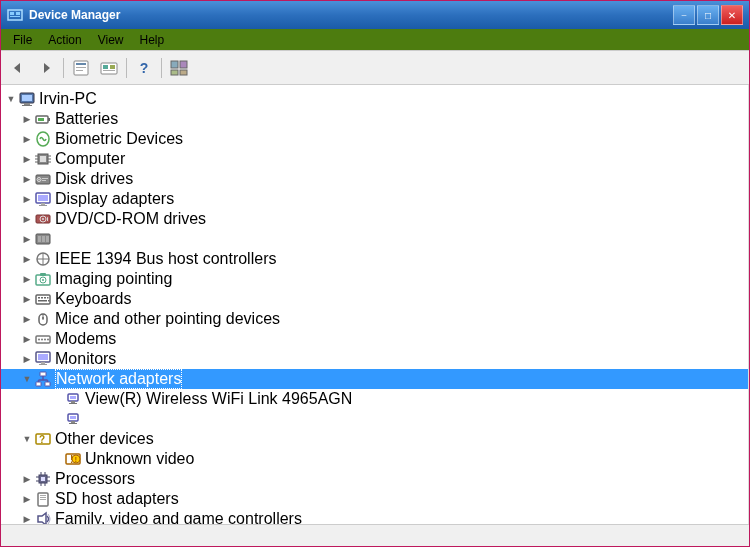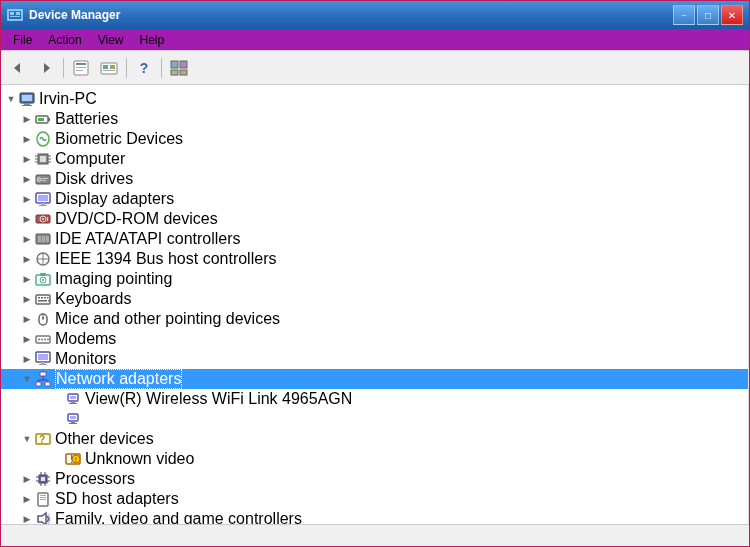--- a/index.html
+++ b/index.html
@@ -52,21 +52,21 @@
       align-items: center;
       justify-content: center;
       font-family: 'Marlett', 'Wingdings', serif;
     }
     .title-btn.close {
       background: linear-gradient(to bottom, #f06060, #cc2020);
     }
     
     .menu-bar {
       height: 22px;
-      background: #a21caf;
+      background: #4d7c0f;
       display: flex;
       align-items: center;
       padding: 0 4px;
       border-bottom: 1px solid #ccc;
     }
     .menu-item {
       padding: 2px 8px;
       cursor: pointer;
       font-size: 12px;
     }
@@ -345,35 +345,34 @@
         <div class="expander-empty"></div>
         <div class="expander" style="color:#666;">▶</div>
         <div class="item-icon">
           <svg width="16" height="16" viewBox="0 0 16 16">
             <rect x="1" y="4" width="14" height="8" rx="1" fill="#a55" stroke="#733" stroke-width="1"></rect>
             <circle cx="8" cy="8" r="3" fill="none" stroke="#ddd" stroke-width="1"></circle>
             <circle cx="8" cy="8" r="1" fill="#ddd"></circle>
             <rect x="12" y="6" width="1" height="4" rx="0.5" fill="#ddd"></rect>
           </svg>
         </div>
-        <span class="item-label">DVD/CD-ROM devices</span>
+        <span class="item-label">DVD/CD-ROM drives</span>
       </div>
 
       <div class="tree-item">
         <div class="expander-empty"></div>
         <div class="expander" style="color:#666;">▶</div>
         <div class="item-icon">
           <svg width="16" height="16" viewBox="0 0 16 16">
             <rect x="1" y="3" width="14" height="10" rx="1" fill="#888" stroke="#555" stroke-width="1"></rect>
             <rect x="3" y="5" width="3" height="6" fill="#aaa"></rect>
             <rect x="7" y="5" width="3" height="6" fill="#aaa"></rect>
             <rect x="11" y="5" width="3" height="6" fill="#aaa"></rect>
           </svg>
         </div>
-        <span class="item-label">IDE ATA/ATAPI controllers</span>
       </div>
 
       <div class="tree-item">
         <div class="expander-empty"></div>
         <div class="expander" style="color:#666;">▶</div>
         <div class="item-icon">
           <svg width="16" height="16" viewBox="0 0 16 16">
             <circle cx="8" cy="8" r="6" fill="none" stroke="#777" stroke-width="1.5"></circle>
             <line x1="8" y1="2" x2="8" y2="14" stroke="#777" stroke-width="1"></line>
             <line x1="2" y1="8" x2="14" y2="8" stroke="#777" stroke-width="1"></line>

